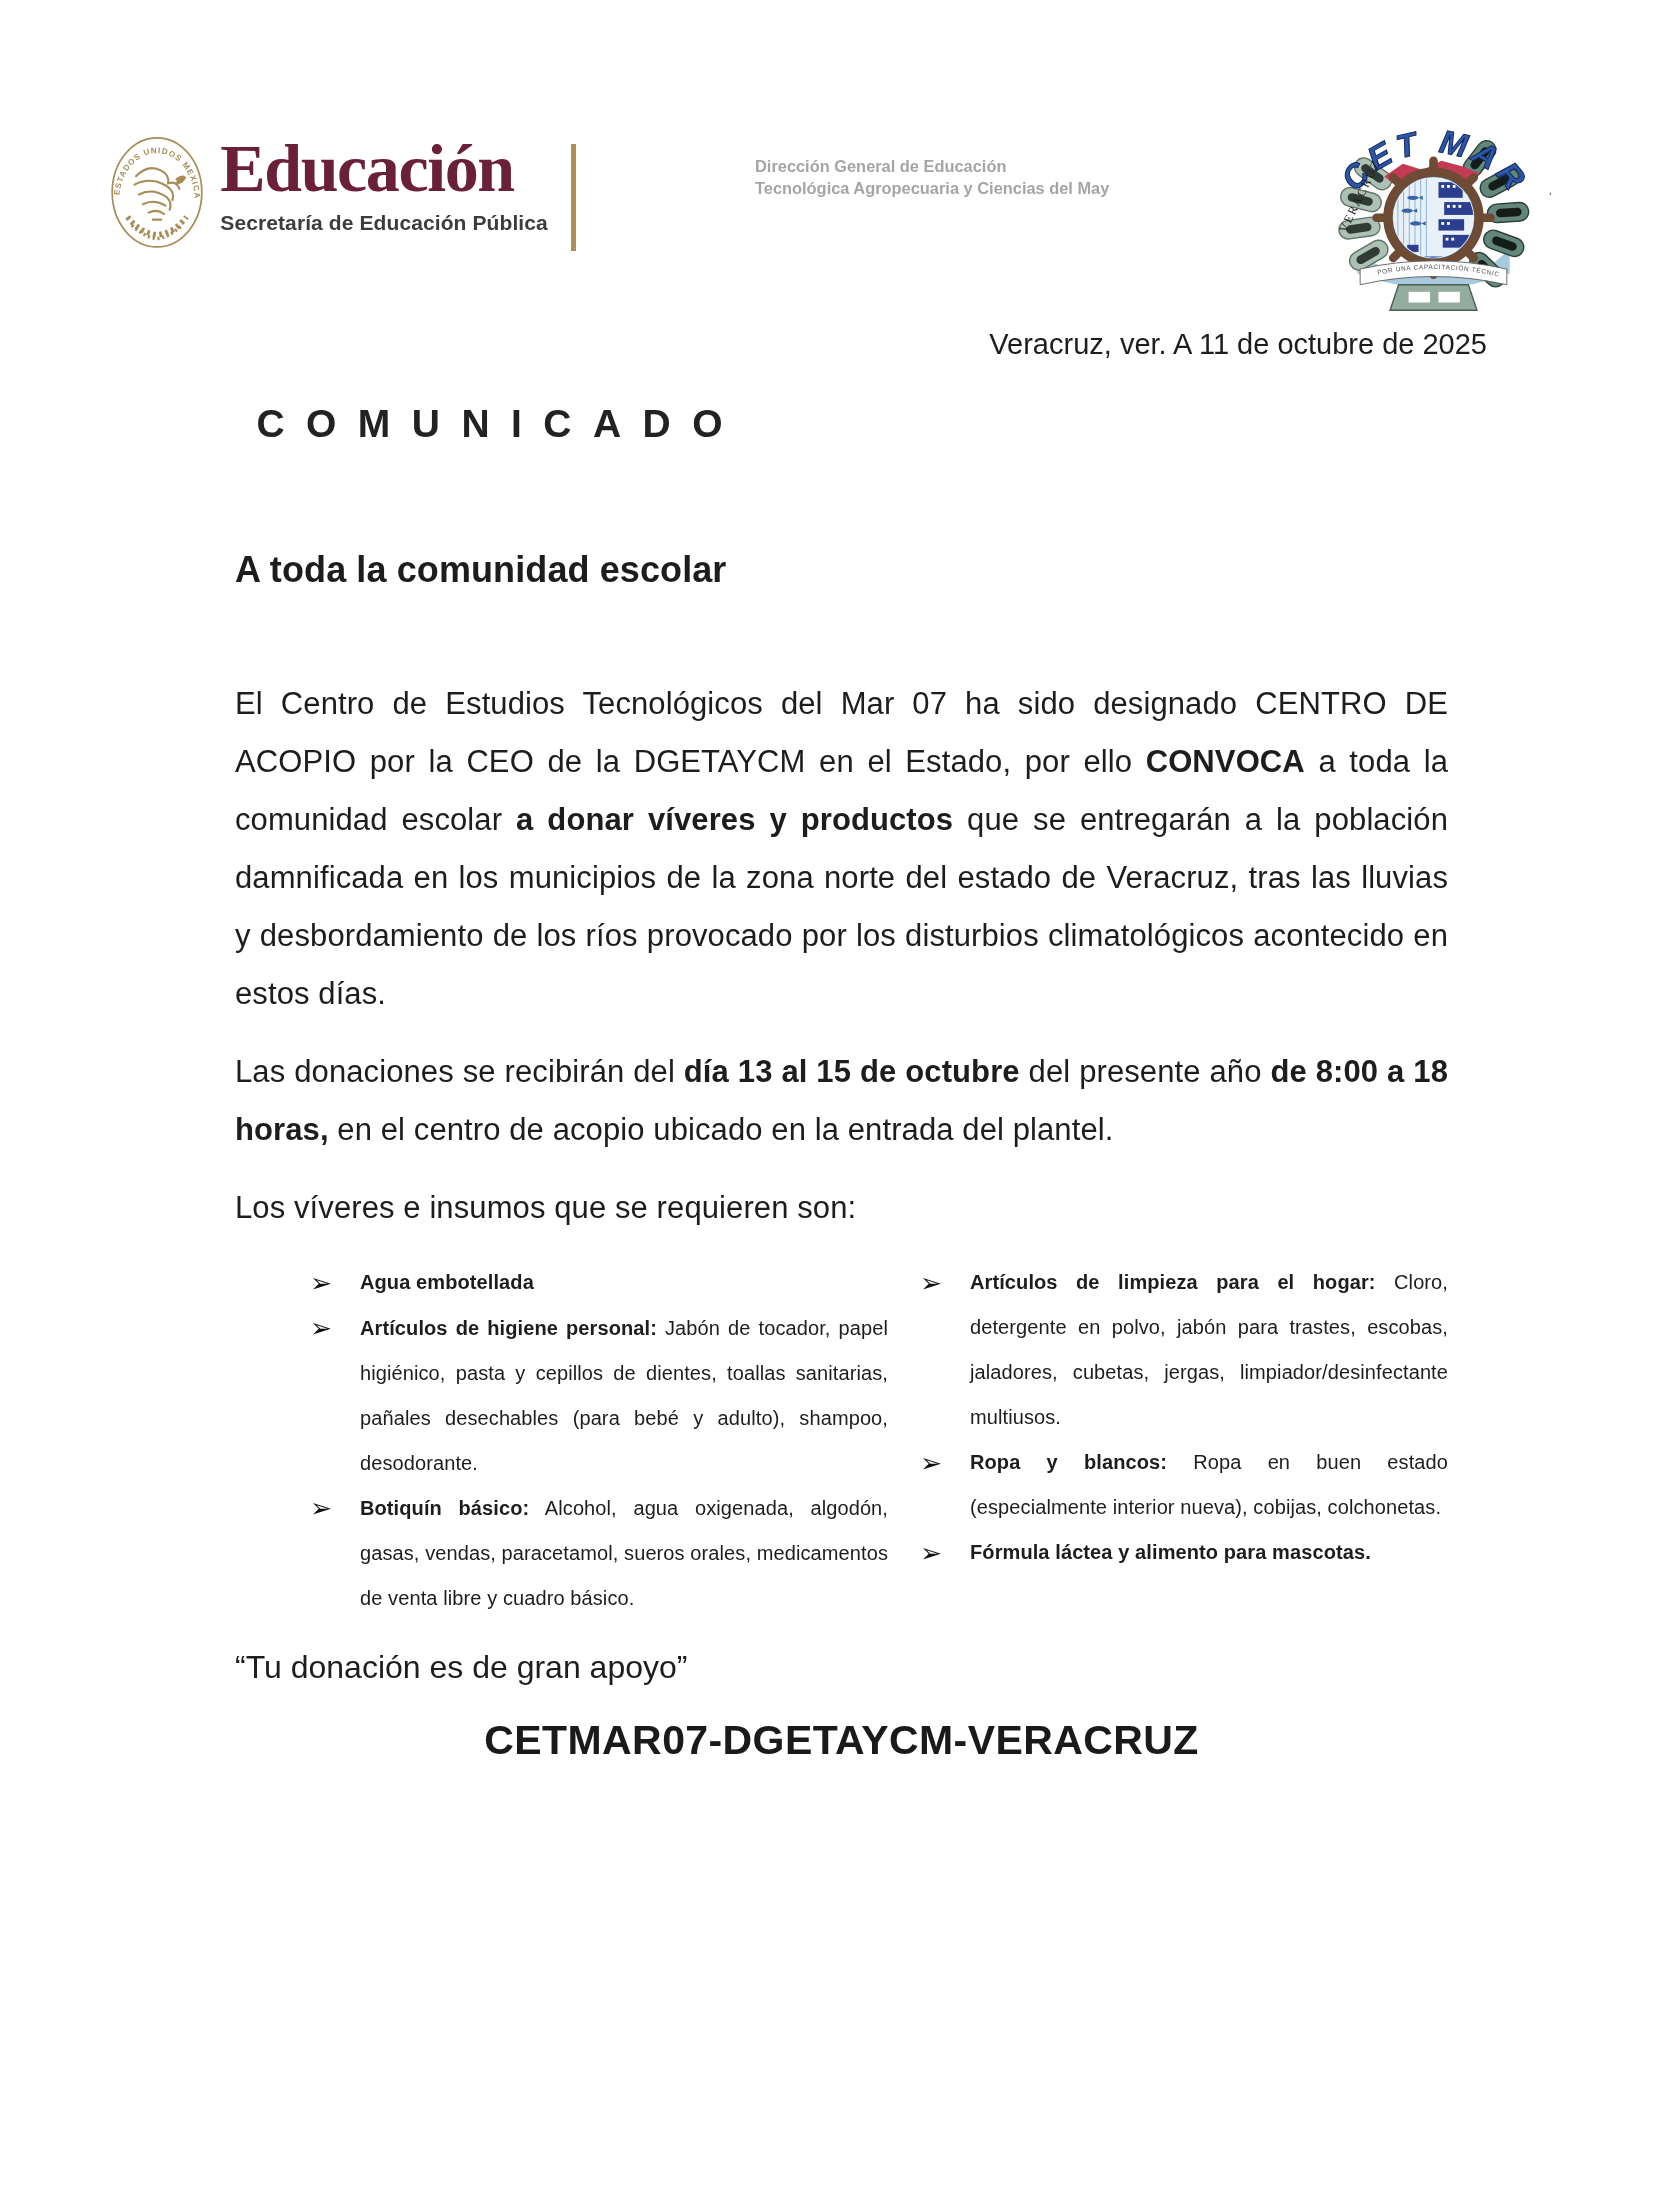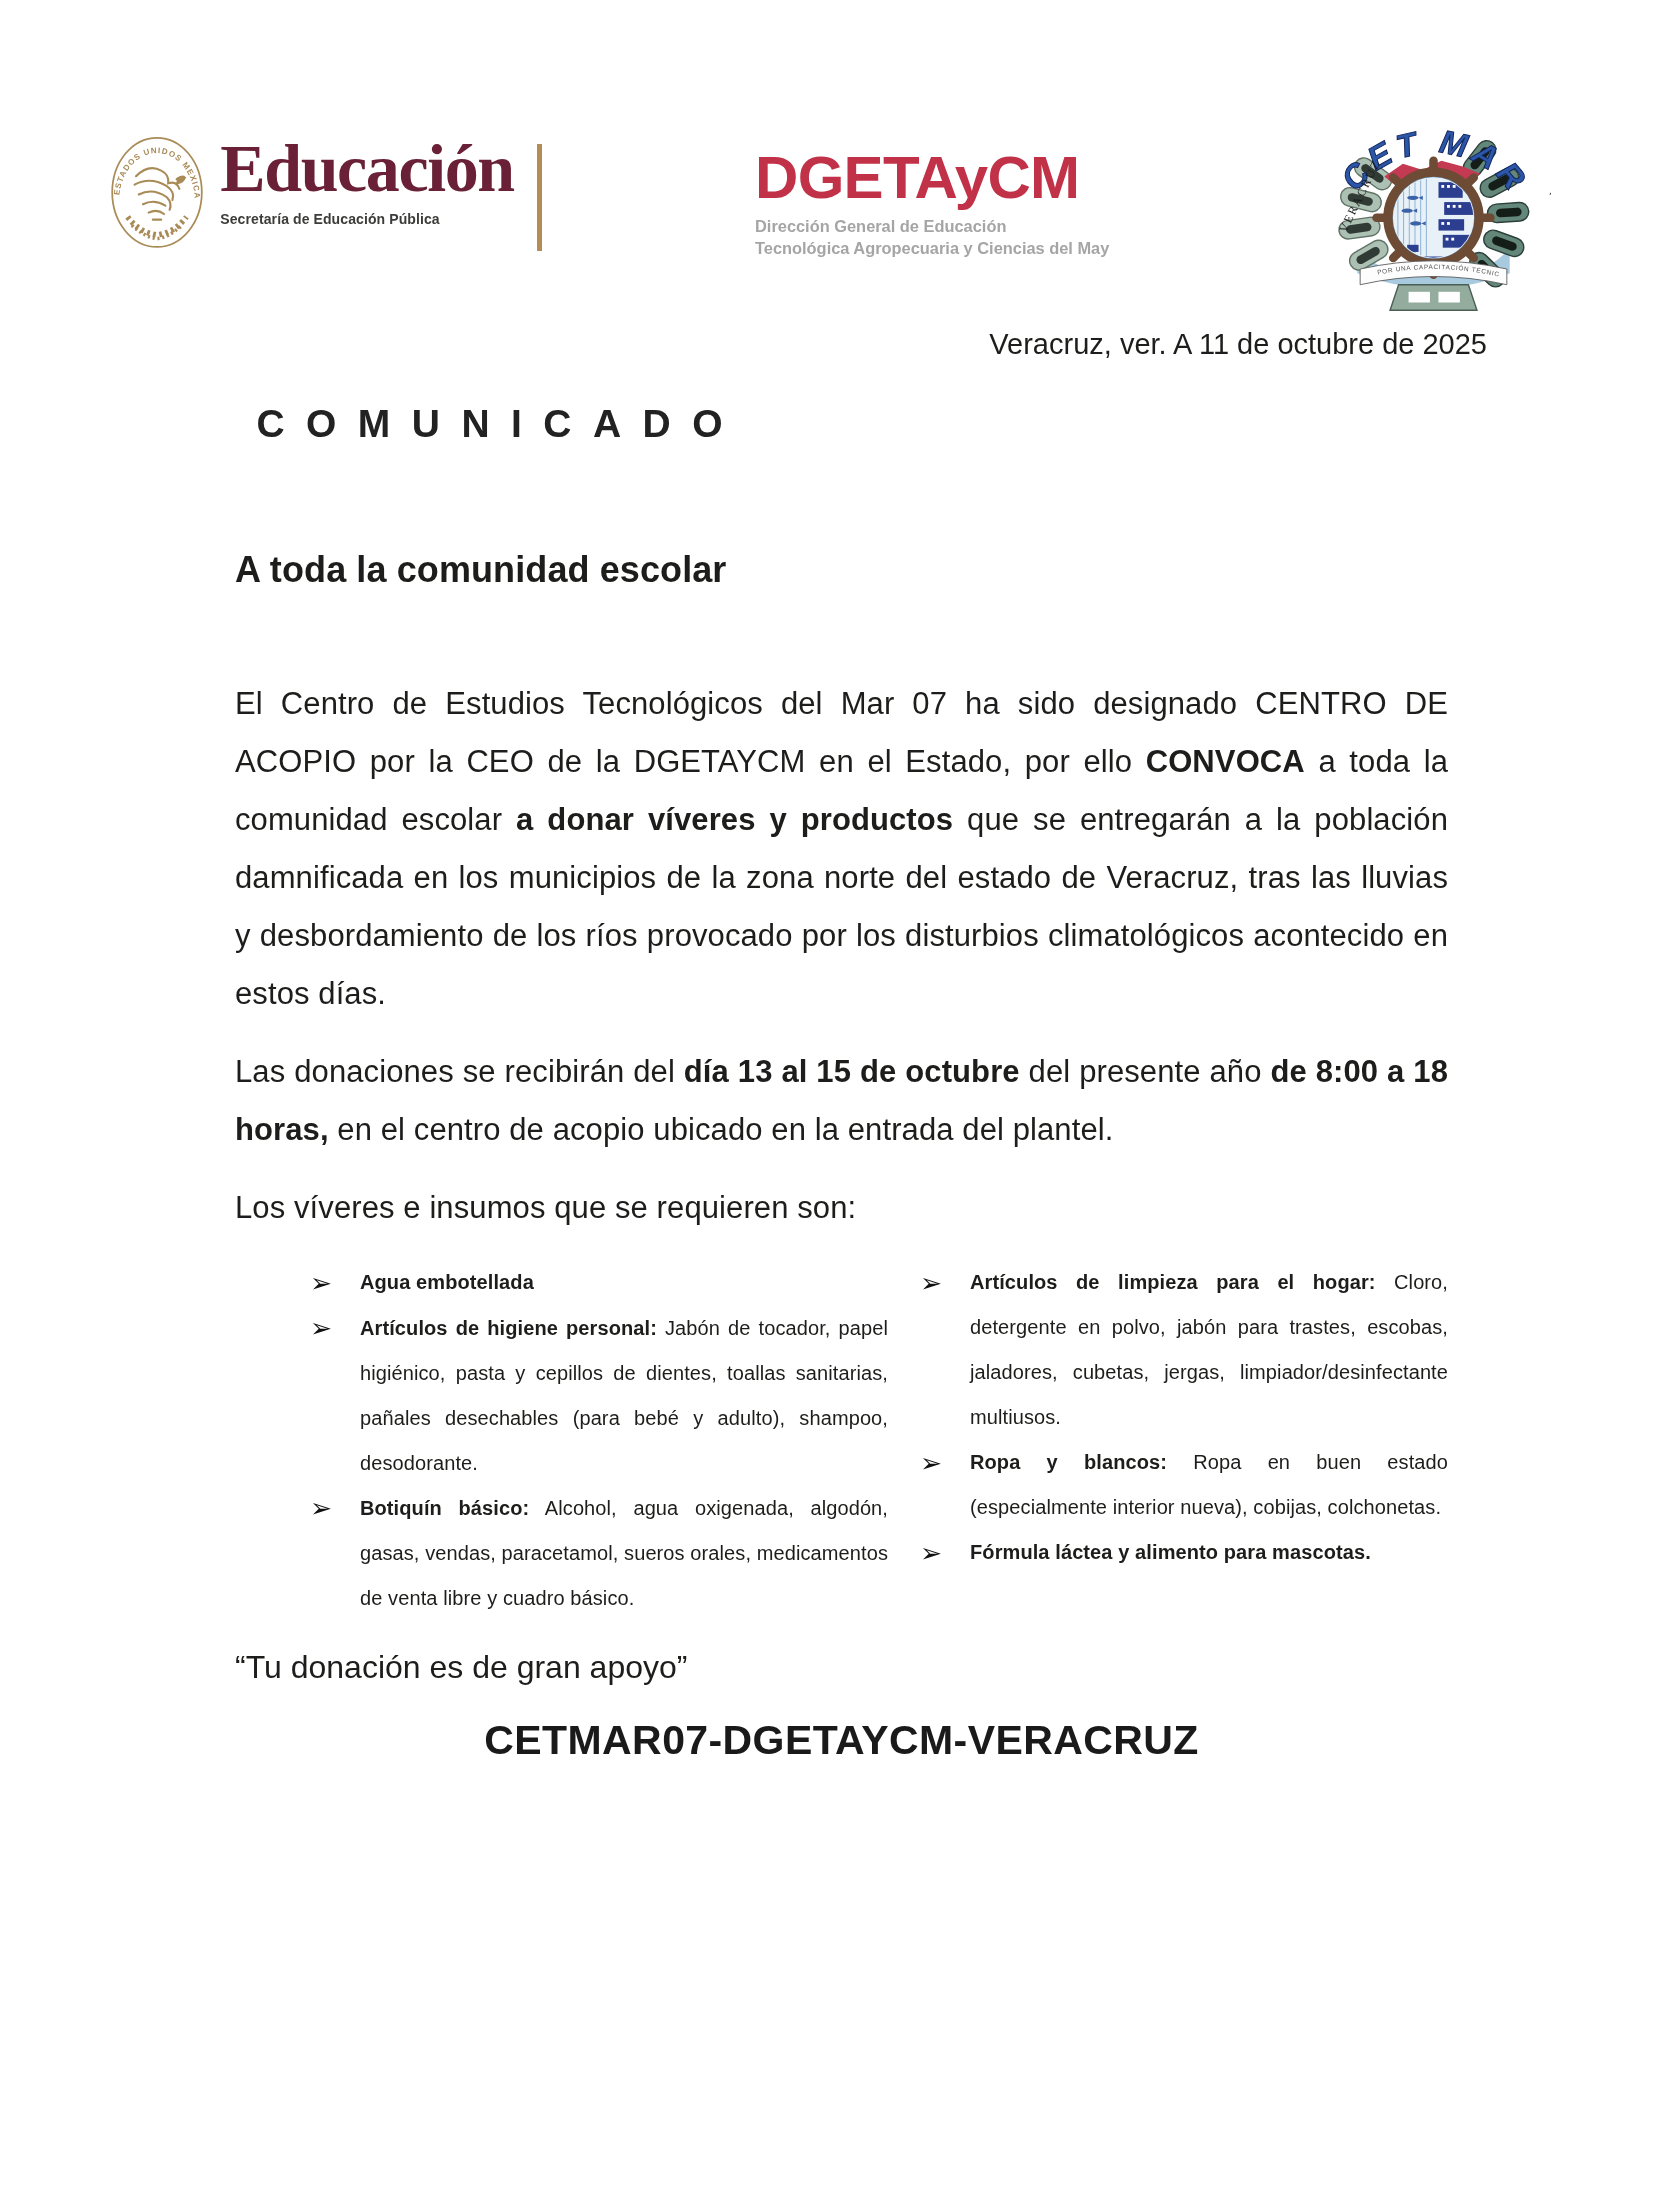--- a/index.html
+++ b/index.html
@@ -13,21 +13,21 @@
   }
 
   
   .header-left{position:absolute;left:108px;top:134px;display:flex;align-items:flex-start;}
   .eagle-seal{width:98px;height:116px;flex:0 0 auto;}
   .sep-block{margin-left:14.3px;}
   .sep-wordmark{
     font-family:"Liberation Serif",serif;font-weight:bold;
     font-size:68px;line-height:1.0;color:#6A2138;letter-spacing:-1.4px;
   }
-  .sep-subtitle{font-size:14px;font-weight:bold;color:#3C3C3B;margin-top:8.6px;letter-spacing:0.1px;}
+  .sep-subtitle{font-size:21px;font-weight:bold;color:#3C3C3B;margin-top:8.6px;letter-spacing:0.1px;}
   .gold-bar{width:5px;height:107px;background:#B28E55;margin-left:23px;margin-top:10px;}
 
   .header-center{position:absolute;left:755px;top:148px;}
   .dget-wordmark{font-size:60px;font-weight:bold;line-height:1.0;color:#C13148;letter-spacing:-0.7px;}
   .dget-subtitle{font-size:16.4px;color:#A5A5A5;line-height:22px;margin-top:7.1px;font-weight:bold;}
 
   .cetmar-logo{position:absolute;left:1316px;top:98px;width:235px;height:221px;}
 
   
   .date-line{
@@ -97,21 +97,20 @@
       <path d="M 34 130 Q 54 148 70 149 Q 86 148 106 130" fill="none" stroke="#A98B57" stroke-width="5" stroke-dasharray="3 4"></path>
     </svg>
     <div class="sep-block">
       <div class="sep-wordmark">Educación</div>
       <div class="sep-subtitle">Secretaría de Educación Pública</div>
     </div>
     <div class="gold-bar"></div>
   </div>
 
   <div class="header-center">
-    <div class="dget-wordmark">DGETAyCM</div>
     <div class="dget-subtitle">
       <div>Dirección General de Educación</div>
       <div>Tecnológica Agropecuaria y Ciencias del May</div>
     </div>
   </div>
 
   <svg class="cetmar-logo" viewBox="0 0 330 310">
     <defs>
       <path id="cetArc" d="M 48 152 A 124 112 0 0 1 282 152" fill="none"></path>
       <path id="ribbonArc" d="M 72 251 Q 165 229 258 251" fill="none"></path>

